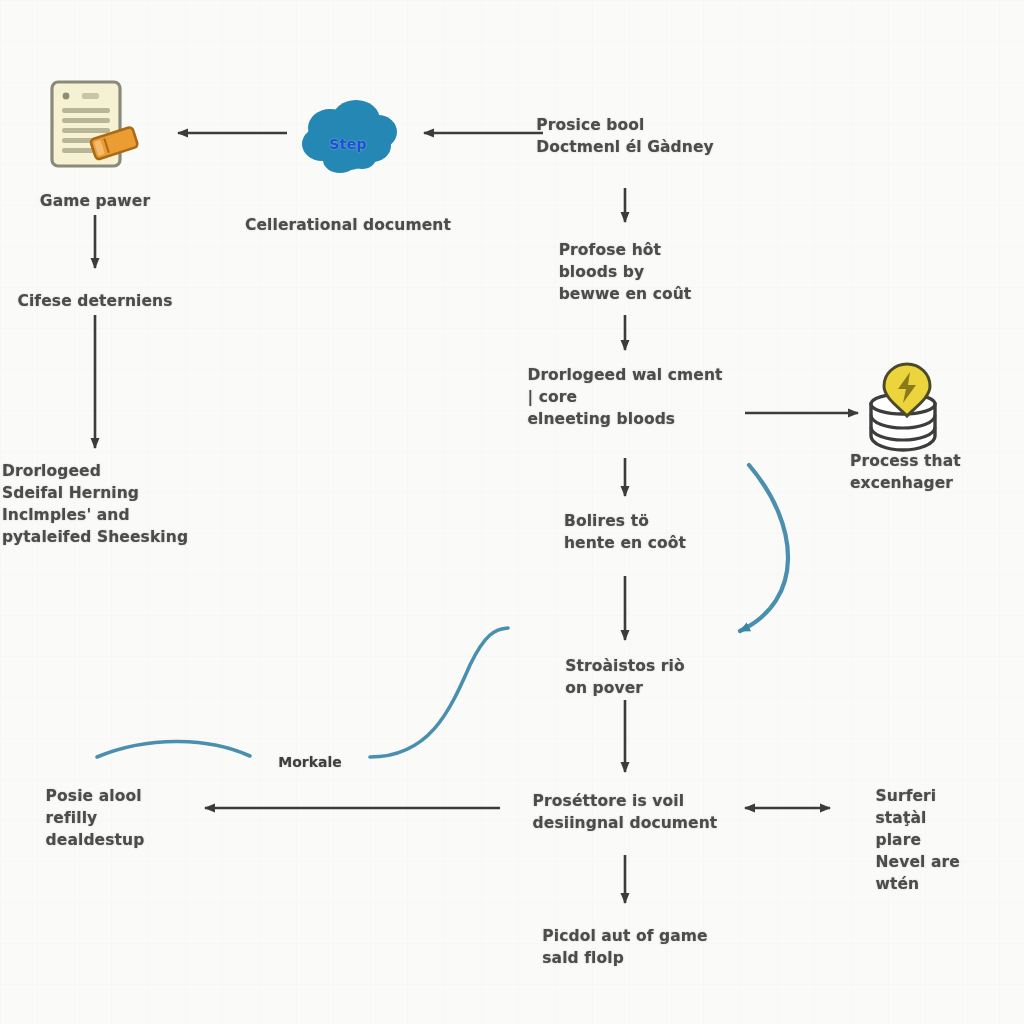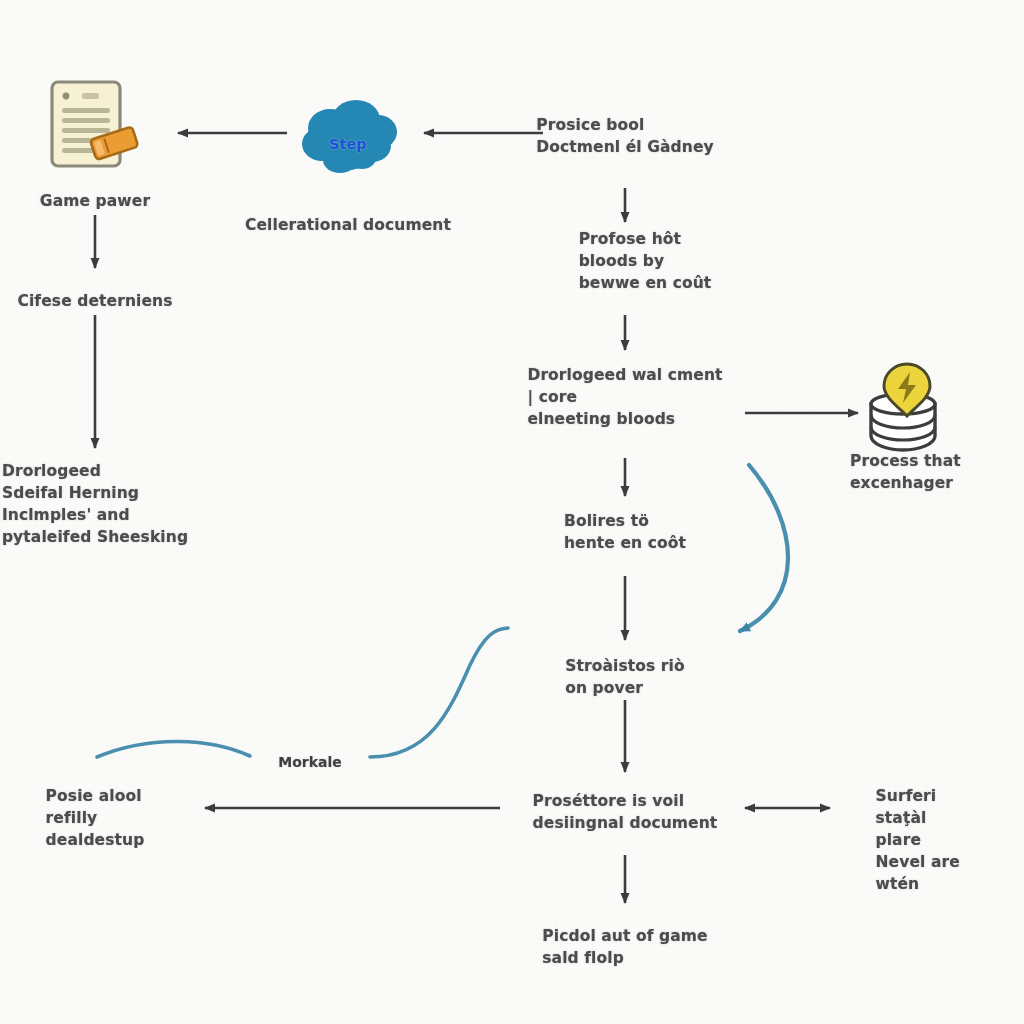--- a/index.html
+++ b/index.html
@@ -162,21 +162,21 @@
       <div class="node-label" style="left: 348px; top: 190px; margin-top: 24px;">
         <span>Cellerational document</span>
       </div>
       <div class="node-label" style="left: 625px; top: 114px;">
         <span>Prosice bool</span>
         <span>Doctmenl él Gàdney</span>
       </div>
       <div class="node-label" style="left: 95px; top: 290px;">
         <span>Cifese deterniens</span>
       </div>
-      <div class="node-label" style="left: 625px; top: 228px; margin-left: 20px;">
+      <div class="node-label" style="left: 625px; top: 239px;">
         <span>Profose hôt</span>
         <span>bloods by</span>
         <span>bewwe en coût</span>
       </div>
       <div class="node-label" style="left: 625px; top: 364px;">
         <span>Drorlogeed wal cment</span>
         <span>| core</span>
         <span>elneeting bloods</span>
       </div>
       <div class="node-label" style="left: 95px; top: 460px;">

